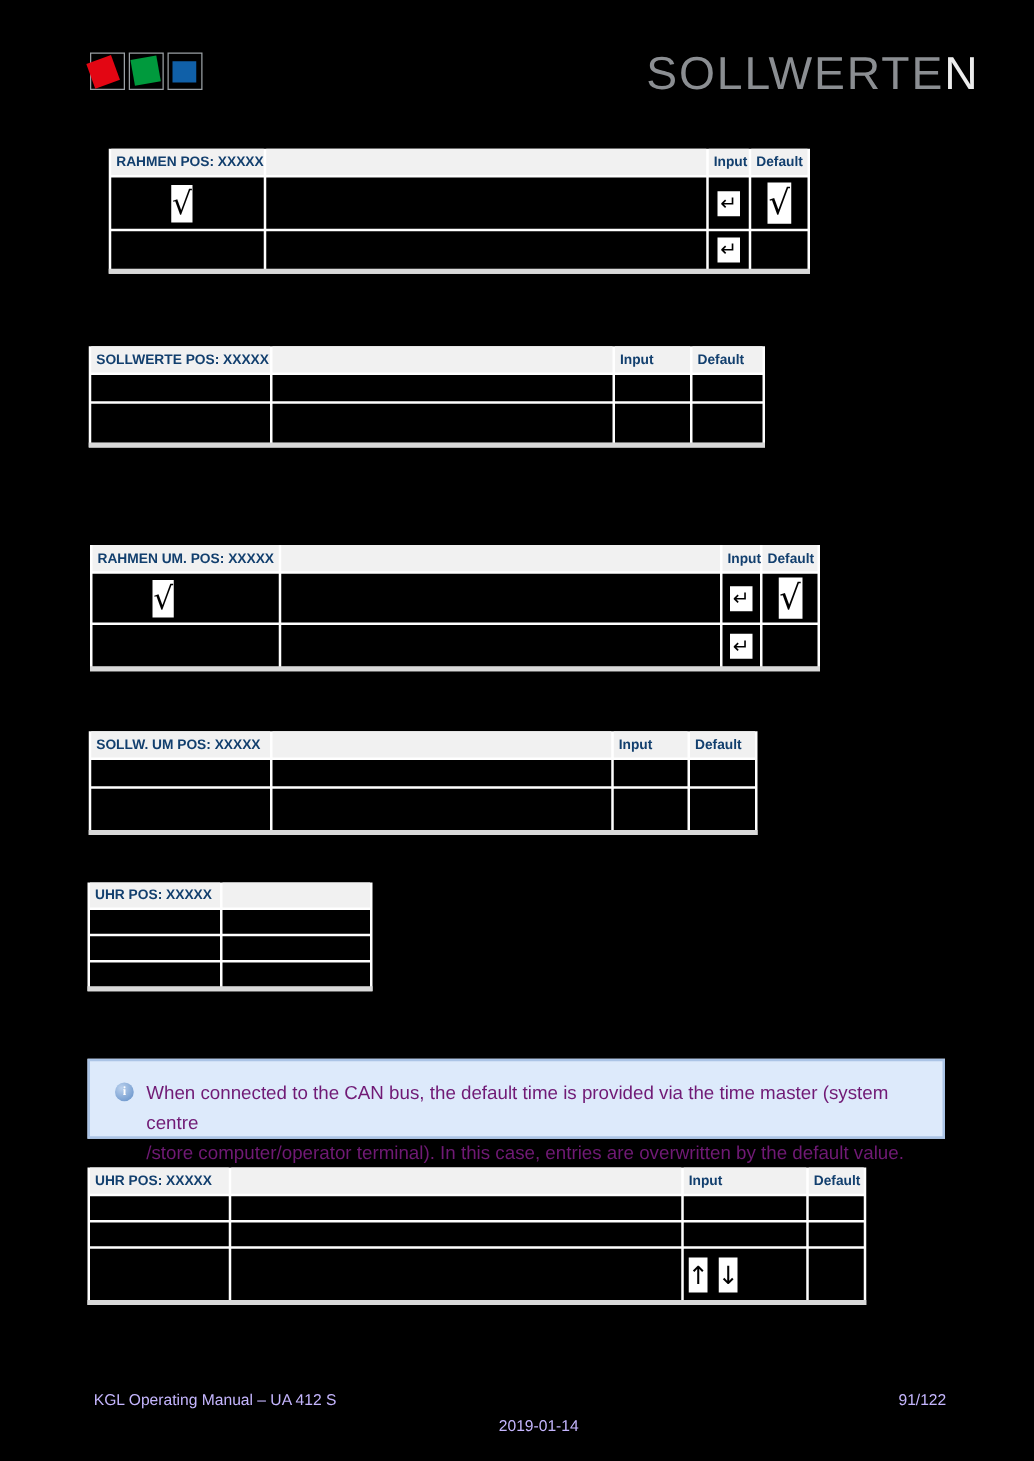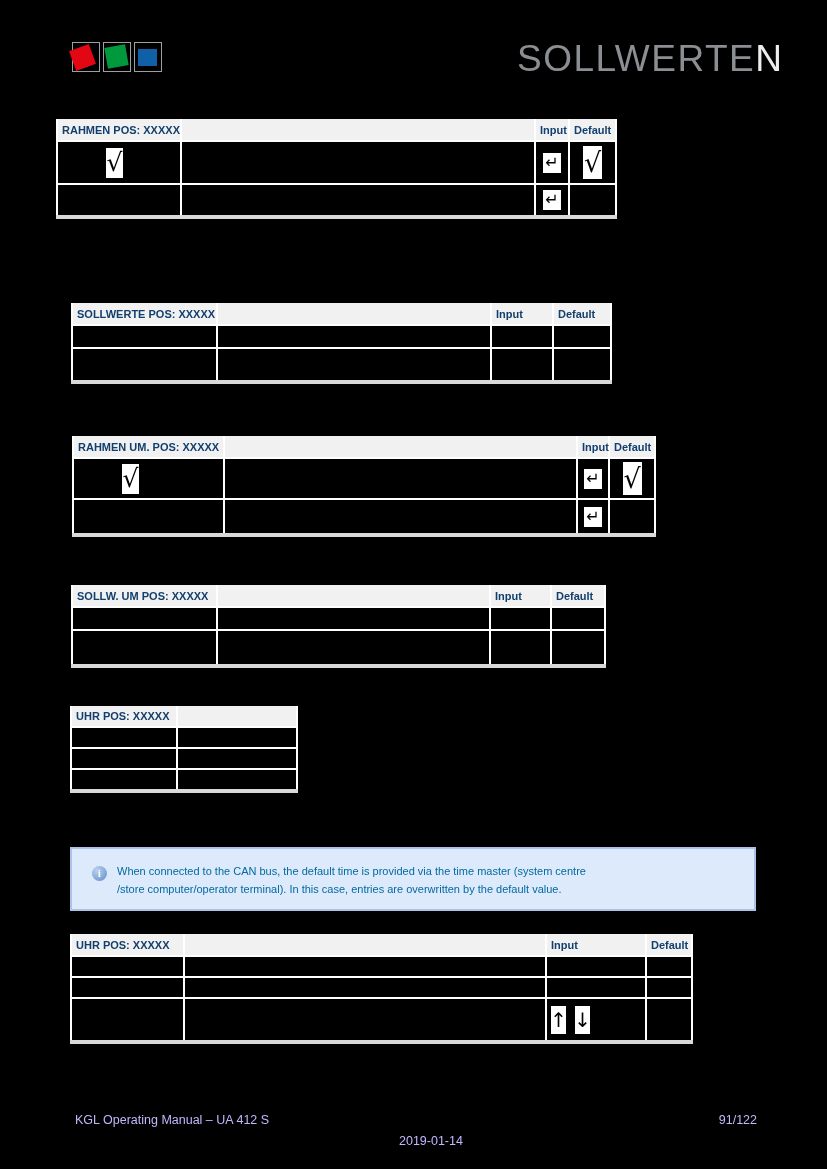--- a/index.html
+++ b/index.html
@@ -28,21 +28,21 @@
   .key-check{width:17px;height:30px;font-size:25px;}
   .key-check-lg{width:19px;height:33px;font-size:27px;}
   .key-enter{width:18px;height:20px;font-size:16px;}
   .key-arrow{width:15px;height:28px;font-size:20px;}
   
   .note{position:absolute;left:70px;top:847px;width:686px;height:64px;background:#ddeafb;border:2px solid #abc4e6;box-sizing:border-box;}
   .note-icon{position:absolute;left:20px;top:17px;width:15px;height:15px;border-radius:50%;
     background:radial-gradient(circle at 35% 30%, #bcd2ee, #5e8cc6);
     color:#fff;font-size:10px;font-weight:bold;display:flex;align-items:center;justify-content:center;
     font-family:"Liberation Serif",serif;}
-  .note-text{position:absolute;left:45px;top:14px;width:630px;color:#0369a1;font-size:11px;line-height:1.6;white-space:pre-line;}
+  .note-text{position:absolute;left:45px;top:14px;width:630px;color:#701a75;font-size:15px;line-height:1.6;white-space:pre-line;}
   
   .footer-item{position:absolute;top:1113px;color:#c4b5fd;font-size:12.5px;white-space:nowrap;}
   .footer-left{left:75px;}
   .footer-center{left:399px;margin-top:21px;}
   .footer-right{right:70px;text-align:center;}
 </style>
 </head>
 <body>
 
 <div class="logo">
@@ -51,21 +51,21 @@
     </div>
   <div class="logo-box">
       <div class="sq green"></div>
     </div>
   <div class="logo-box">
       <div class="sq blue"></div>
     </div>
 </div>
 <div class="brand"><span>SOLLWERTE</span><span class="tail">N</span></div>
 
-<div class="tbl" style="left:56px;top:119px;grid-template-columns:122px 352px 32px 45px;grid-template-rows:21px 41px 30px;">
+<div class="tbl" style="left:87px;top:119px;grid-template-columns:122px 352px 32px 45px;grid-template-rows:21px 41px 30px;">
   <div class="th">RAHMEN POS: XXXXX</div>
   <div class="th"></div>
   <div class="th">Input</div>
   <div class="th">Default</div>
 
   <div class="td cell-left48">
       <span class="key key-check">√</span>
     </div>
   <div class="td"></div>
   <div class="td cell-center">
@@ -76,21 +76,21 @@
     </div>
 
   <div class="td"></div>
   <div class="td"></div>
   <div class="td cell-center">
       <span class="key key-enter">↵</span>
     </div>
   <div class="td"></div>
 </div>
 
-<div class="tbl" style="left:71px;top:277px;grid-template-columns:143px 272px 60px 56px;grid-template-rows:21px 21px 31px;margin-top:26px;">
+<div class="tbl" style="left:71px;top:277px;grid-template-columns:143px 272px 60px 56px;grid-template-rows:21px 21px 31px;">
   <div class="th">SOLLWERTE POS: XXXXX</div>
   <div class="th"></div>
   <div class="th">Input</div>
   <div class="th">Default</div>
 
   <div class="td"></div>
   <div class="td"></div>
   <div class="td"></div>
   <div class="td"></div>
 

